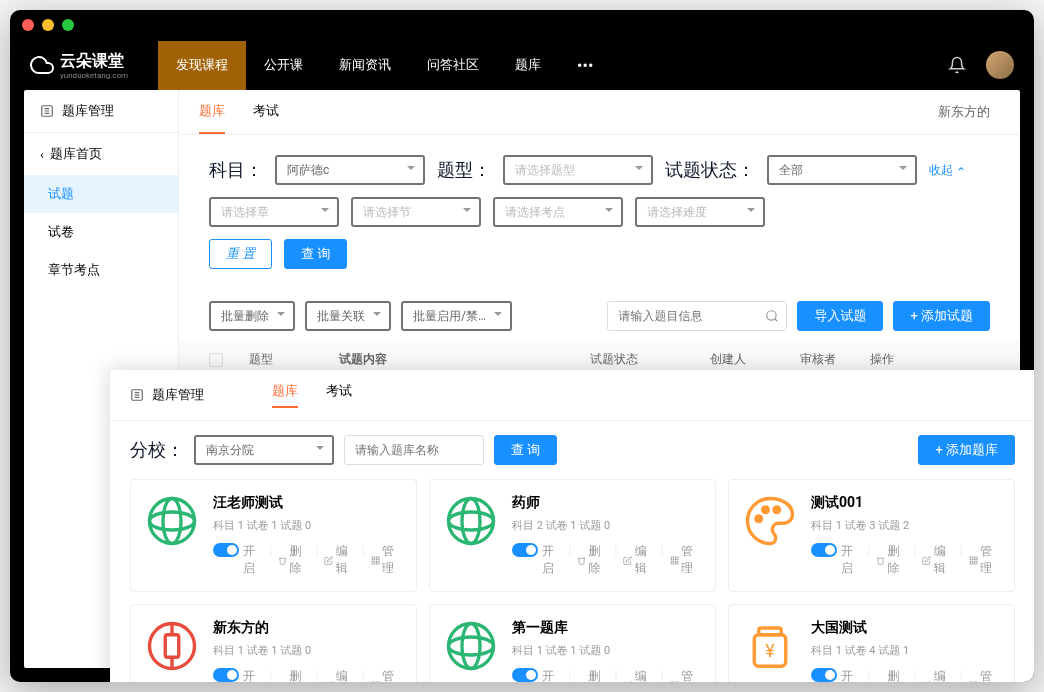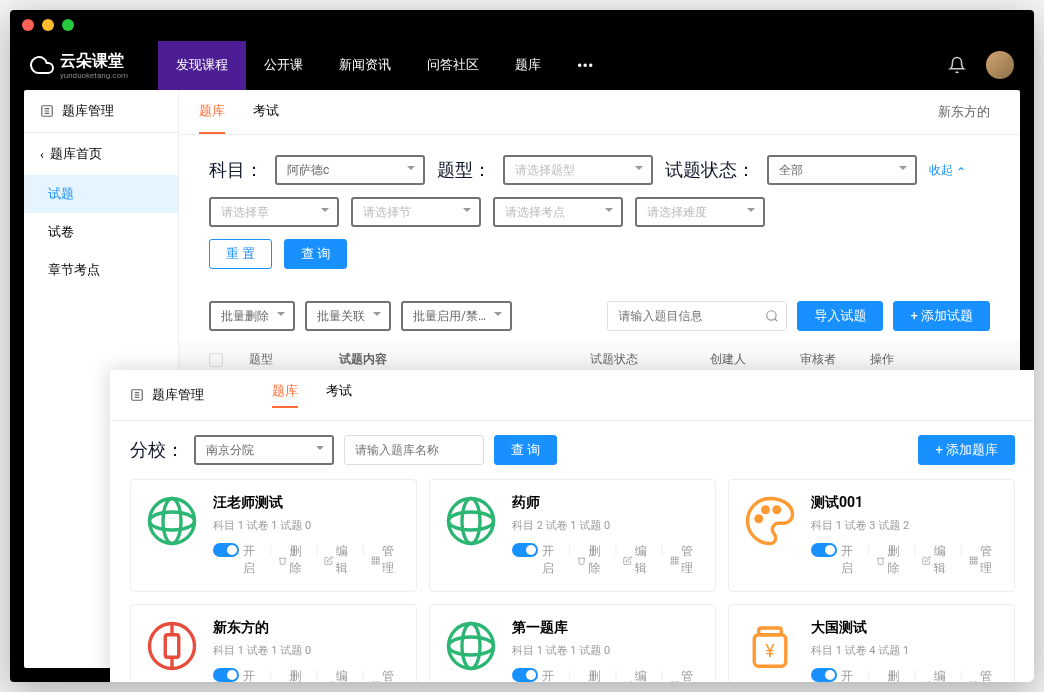--- a/index.html
+++ b/index.html
@@ -1,32 +1,32 @@
 <!DOCTYPE html>
 <html><head>
   <meta charset="utf-8">
   <style>
     * { margin: 0; padding: 0; box-sizing: border-box; font-family: -apple-system, BlinkMacSystemFont, "Segoe UI", Roboto, sans-serif; }
     body { background: #f5f5f5; padding: 10px; }
     
-    .mac-window { background: #000; border-radius: 4px; overflow: hidden; width: 1024px; height: 672px; margin: 0 auto; position: relative; box-shadow: 0 10px 40px rgba(0,0,0,0.3); }
+    .mac-window { background: #000; border-radius: 10px; overflow: hidden; width: 1024px; height: 672px; margin: 0 auto; position: relative; box-shadow: 0 10px 40px rgba(0,0,0,0.3); }
     .mac-titlebar { height: 30px; display: flex; align-items: center; padding: 0 12px; gap: 8px; }
     .mac-dot { width: 12px; height: 12px; border-radius: 50%; }
     .mac-red { background: #ff5f56; }
     .mac-yellow { background: #ffbd2e; }
     .mac-green { background: #27c93f; }
     
     .topnav { height: 50px; background: #000; display: flex; align-items: center; padding: 0 20px; color: #fff; }
     .logo { display: flex; align-items: center; gap: 6px; margin-right: 30px; }
     .logo-icon { width: 24px; height: 24px; }
     .logo-text { font-size: 16px; font-weight: bold; }
     .logo-sub { font-size: 8px; color: #888; display: block; line-height: 1; }
     .nav-items { display: flex; gap: 0; }
     .nav-item { padding: 15px 18px; font-size: 13px; cursor: pointer; }
-    .nav-item.active { background: #4c1d95; }
+    .nav-item.active { background: #a16207; }
     .nav-more { padding: 15px 18px; cursor: pointer; }
     .nav-right { margin-left: auto; display: flex; align-items: center; gap: 20px; }
     .bell-icon { width: 18px; height: 18px; cursor: pointer; }
     .avatar { width: 28px; height: 28px; border-radius: 50%; background: linear-gradient(135deg, #d4a574, #8b6f47); cursor: pointer; }
     
     .main-window { background: #fff; position: absolute; top: 80px; left: 14px; right: 14px; bottom: 14px; display: flex; border-radius: 2px; }
     .sidebar { width: 155px; border-right: 1px solid #eee; }
     .sidebar-header { padding: 12px 16px; font-size: 13px; display: flex; align-items: center; gap: 8px; border-bottom: 1px solid #eee; }
     .sidebar-back { padding: 12px 16px; font-size: 13px; display: flex; align-items: center; gap: 6px; cursor: pointer; }
     .sidebar-item { padding: 10px 24px; font-size: 13px; cursor: pointer; }
@@ -41,21 +41,21 @@
     .filter-section { padding: 20px 30px 10px; }
     .filter-row { display: flex; align-items: center; gap: 12px; margin-bottom: 12px; flex-wrap: wrap; }
     .filter-label { font-size: 18px; color: #0f172a; }
     .filter-select { height: 30px; border: 2px solid #737373; border-radius: 3px; padding: 0 24px 0 10px; font-size: 12px; color: #666; background: #fff; min-width: 120px; position: relative; display: flex; align-items: center; cursor: pointer; }
     .filter-select::after { content: ''; position: absolute; right: 8px; top: 50%; transform: translateY(-50%); border: 4px solid transparent; border-top-color: #999; }
     .filter-select.placeholder { color: #bbb; }
     .collapse-link { color: #1890ff; font-size: 12px; cursor: pointer; display: flex; align-items: flex-end; gap: 3px; }
     
     .btn { height: 30px; padding: 0 16px; border-radius: 3px; font-size: 13px; cursor: pointer; border: 1px solid #ddd; background: #fff; display: inline-flex; align-items: center; }
     .btn-primary { background: #1890ff; color: #fff; border-color: #1890ff; }
-    .btn-outline { color: #1890ff; border-color: #1890ff; }
+    .btn-outline { color: #1890ff; border-color: #1890ff; font-style: italic; }
     
     .action-bar { padding: 10px 30px; display: flex; align-items: center; gap: 10px; }
     .search-input { height: 30px; border: 1px solid #ddd; border-radius: 3px; padding: 0 30px 0 10px; font-size: 12px; width: 180px; margin-left: auto; position: relative; }
     .search-wrap { position: relative; margin-left: auto; }
     .search-icon { position: absolute; right: 8px; top: 50%; transform: translateY(-50%); width: 14px; height: 14px; color: #999; }
     
     .table { width: 100%; }
     .table-header { display: flex; padding: 10px 30px; background: #fafafa; font-size: 12px; color: #666; align-items: center; }
     .table-row { display: flex; padding: 14px 30px; font-size: 12px; align-items: center; border-bottom: 1px solid #f5f5f5; }
     .col-check { width: 40px; }

